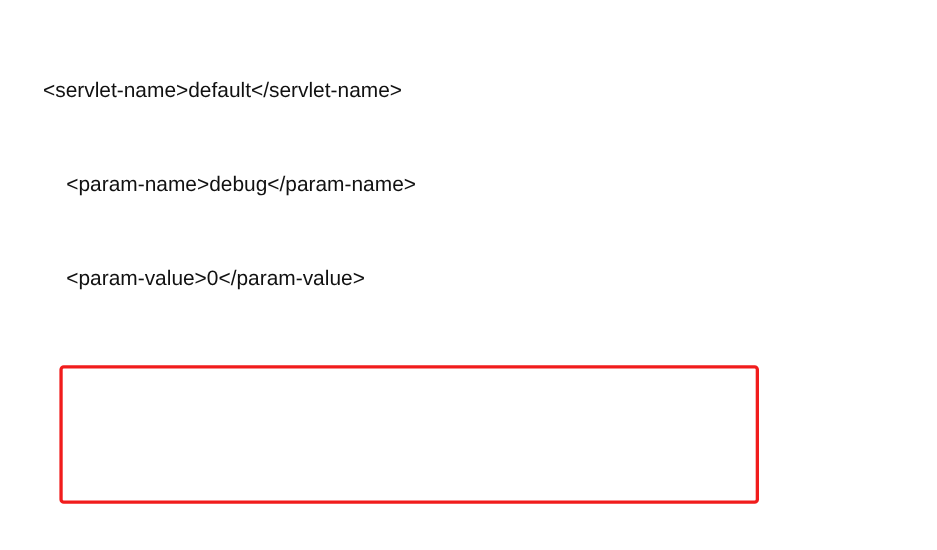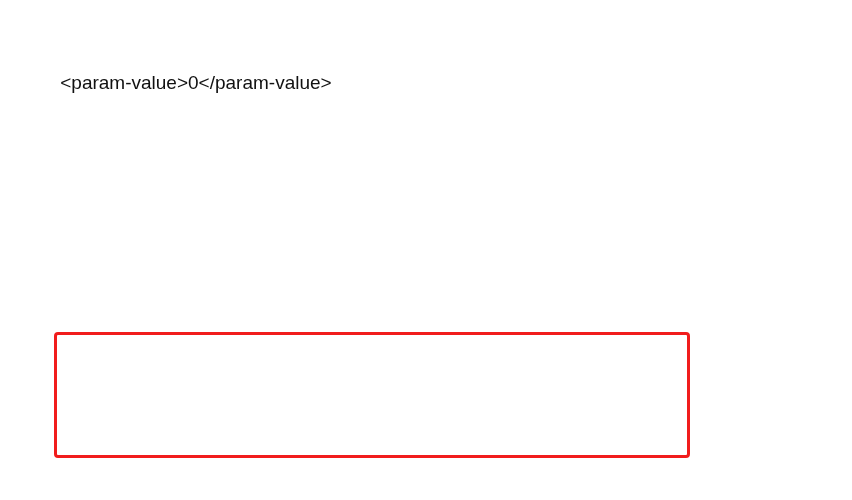--- a/index.html
+++ b/index.html
@@ -23,20 +23,22 @@
     position: absolute;
     border: 3px solid #f11c1c;
     border-radius: 4px;
     pointer-events: none;
   }
 </style>
 </head>
 <body>
 
 <div class="code-block">
+  <span class="line">    &lt;servlet-name&gt;default&lt;/servlet-name&gt;</span>
+  <span class="line">        &lt;param-name&gt;debug&lt;/param-name&gt;</span>
   <span class="line">        &lt;param-value&gt;0&lt;/param-value&gt;</span>
   
   
   
   
   
   
   
   
   

